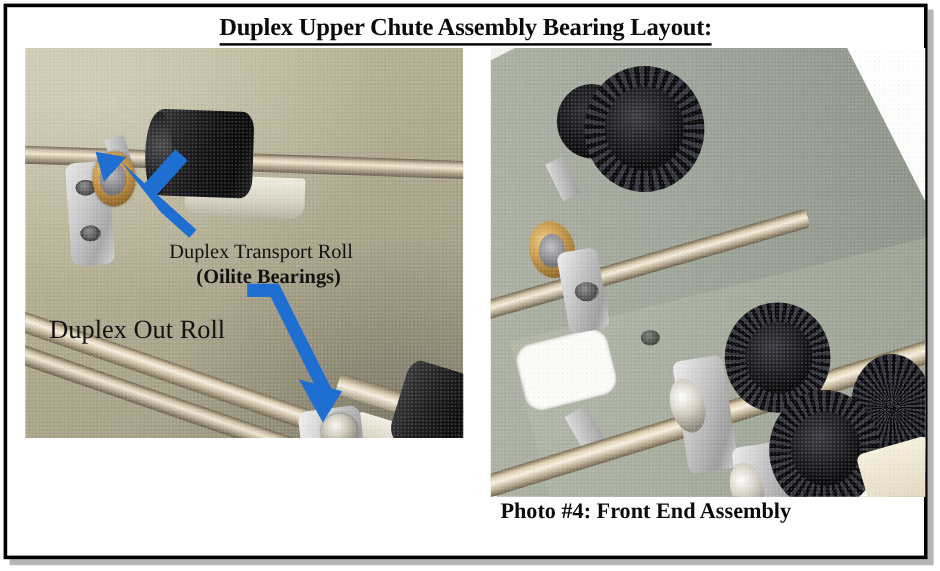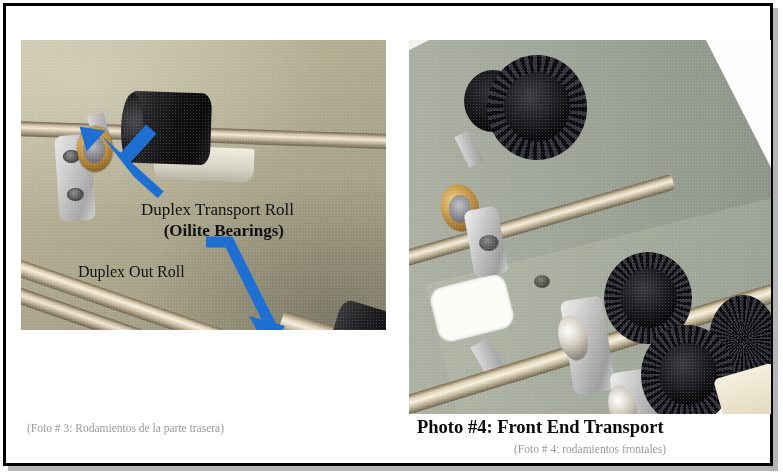--- a/index.html
+++ b/index.html
@@ -14,21 +14,21 @@
   
   .title-wrap{position:absolute;left:0;top:6px;width:100%;text-align:center;}
   .title{
     display:inline-block;font-size:20.5px;font-weight:bold;color:#0a0a0a;
     letter-spacing:-0.2px;border-bottom:2.5px solid #000;padding-bottom:1px;
     font-family:"Liberation Serif",serif;
   }
 
   
   .photo{position:absolute;overflow:hidden;}
-  #photo-left{left:15px;top:34px;width:365px;height:290px;}
+  #photo-left{left:15px;top:34px;width:365px;height:325px;}
   #photo-right{left:403px;top:34px;width:362px;height:374px;}
 
   .px{position:absolute;}
 
   
   .grain{
     position:absolute;inset:0;pointer-events:none;opacity:.30;
     background-image:
       radial-gradient(rgba(255,255,255,.55) .6px, transparent .7px),
       radial-gradient(rgba(0,0,0,.35) .6px, transparent .7px);
@@ -270,21 +270,21 @@
     background:linear-gradient(to bottom,#ccd8da,#a7b8bd);opacity:.9;
   }
   .rp-tab-b{
     left:70px;top:300px;width:20px;height:40px;transform:rotate(-30deg);
     background:linear-gradient(100deg,#dcdcdc,#9c9c9c);
   }
 
   
   .anno{position:absolute;color:#111111;font-family:"Liberation Serif",serif;}
   #anno-transport{left:120px;top:160px;font-size:17px;line-height:1.22;text-align:right;}
-  #anno-out{left:20px;top:222px;font-size:16px;line-height:1.22;text-align:right;margin-left:37px;}
+  #anno-out{left:20px;top:222px;font-size:22px;line-height:1.22;text-align:right;}
   .anno-l2{display:block;font-weight:bold;}
   #anno-transport .anno-l2{padding-right:10px;}
   #anno-out .anno-l2{padding-right:0;}
 
   .arrow{position:absolute;}
 
   
   .cap{position:absolute;}
   .cap-main{font-size:18.5px;font-weight:bold;color:#0a0a0a;white-space:nowrap;}
   .cap-sub{font-size:11.5px;color:#9a9a9a;white-space:nowrap;}
@@ -292,20 +292,23 @@
   #cap-left .cap-sub{margin-top:5px;margin-left:6px;}
   #cap-right{left:403px;top:411px;width:362px;}
   #cap-right .cap-main{margin-left:8px;}
   #cap-right .cap-sub{margin-top:5px;text-align:center;}
 </style>
 </head>
 <body>
 
 <div class="page">
 
+  <div class="title-wrap">
+    <span class="title">Duplex Upper Chute Assembly Bearing Layout:</span>
+  </div>
 
   <div class="photo" id="photo-left">
     <div class="px lp-bg"></div>
     <div class="px lp-shade"></div>
 
     <div class="px lp-shaft-top"></div>
     <div class="px lp-chute-top"></div>
     <div class="px lp-roller-top"></div>
     <div class="px lp-roller-top-cap"></div>
     <div class="px lp-tab-top"></div>
@@ -383,21 +386,19 @@
     <div class="px rp-plastic-1"></div>
     <div class="px rp-gear-4"></div>
     <div class="px rp-gear-3"></div>
     <div class="px rp-gear-3h"></div>
     <div class="px rp-plastic-2"></div>
 
     <div class="grain"></div>
   </div>
 
   <div class="cap" id="cap-left">
-    <div class="cap-sub">(Foto # 3: Rodamientos de la parte trasera)</div>
   </div>
 
   <div class="cap" id="cap-right">
-    <div class="cap-main">Photo #4:  Front End Transport</div>
-    <div class="cap-sub">(Foto # 4: rodamientos frontales)</div>
+    <div class="cap-main">Photo #4:  Front End Assembly</div>
   </div>
 
 </div>
 
 </body></html>

